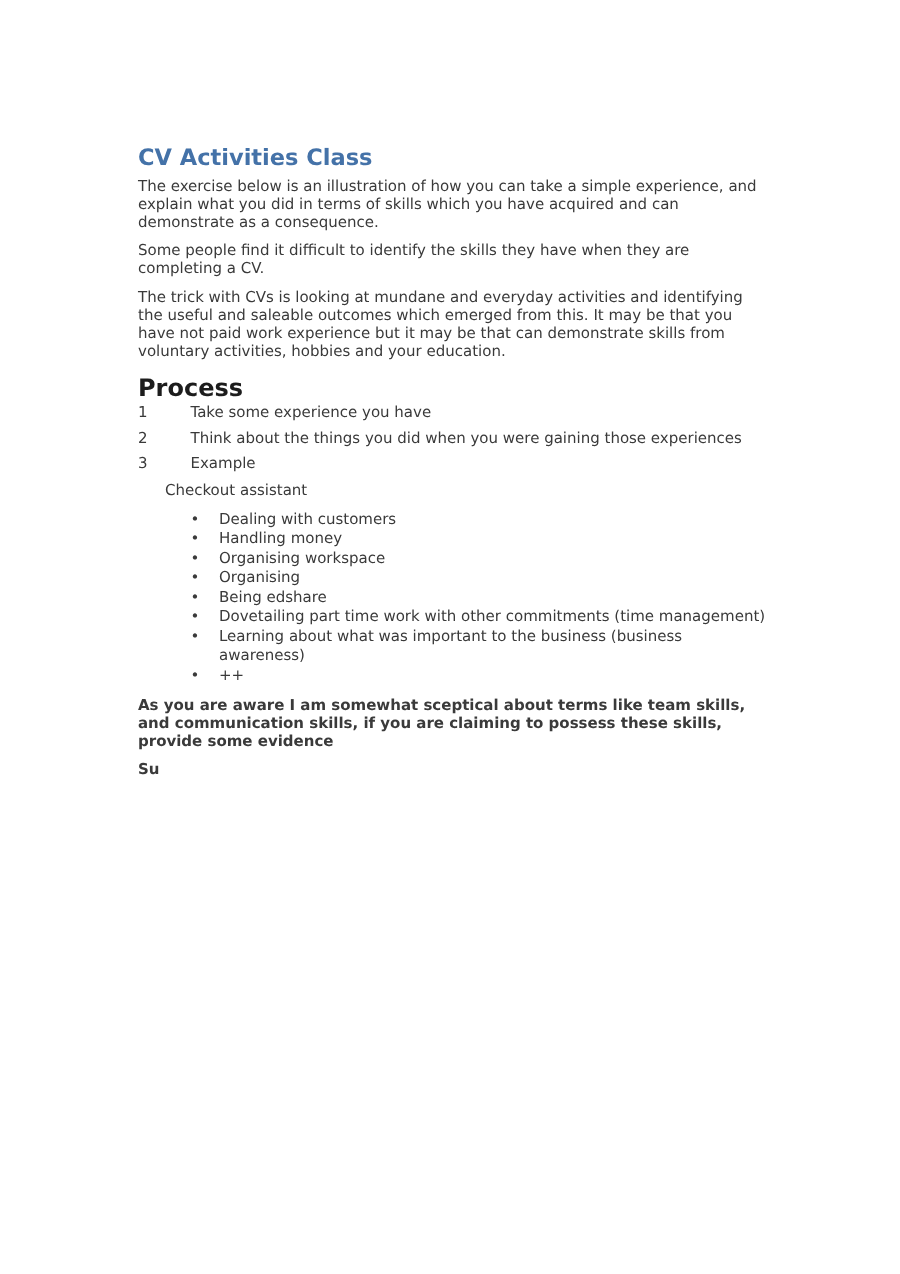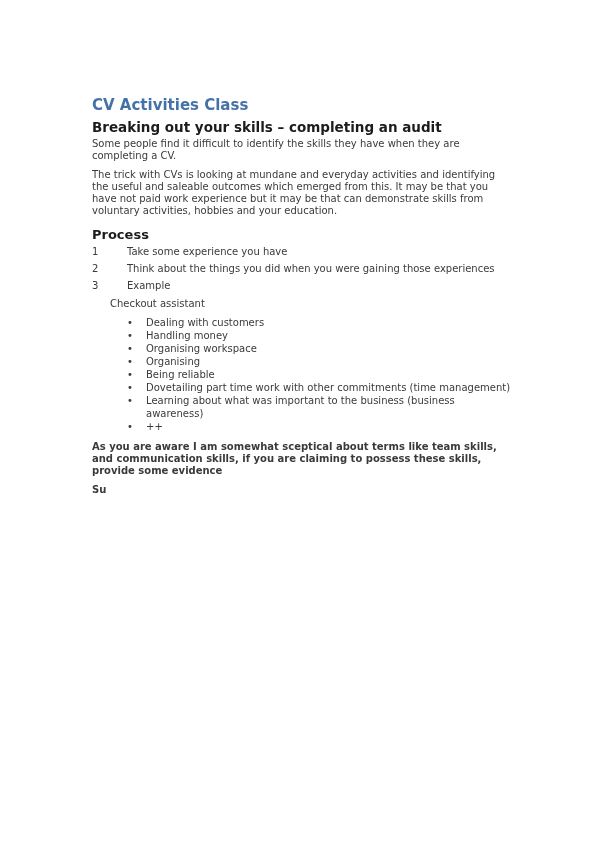--- a/index.html
+++ b/index.html
@@ -33,21 +33,21 @@
   .section-heading {
     color: #1c1c1c;
     font-size: 13.5px;
     line-height: 16px;
     font-weight: bold;
     margin-top: 4px;
     margin-bottom: 3px;
   }
   .sub-heading {
     color: #1c1c1c;
-    font-size: 13px;
+    font-size: 16px;
     line-height: 13px;
     font-weight: bold;
     margin-top: 11px;
     margin-bottom: 5px;
   }
   .step-row {
     display: flex;
     margin-bottom: 5px;
   }
   .step-number {
@@ -79,22 +79,22 @@
   .closing { margin-top: 6px; }
   .signature { margin-top: 0; }
 </style>
 </head>
 <body>
 
 <div class="doc">
 
   <h1 class="doc-title">CV Activities Class</h1>
 
+  <p class="para">The exercise below is an illustration of how you can take a simple experience, and explain what you did in terms of skills which you have acquired and can demonstrate as a consequence.</p>
 
-  <h2 class="section-heading">Breaking out your skills – completing an audit</h2>
 
   <p class="para">Some people find it difficult to identify the skills they have when they are completing a CV.</p>
   <p class="para">The trick with CVs is looking at mundane and everyday activities and identifying the useful and saleable outcomes which emerged from this. It may be that you have not paid work experience but it may be that can demonstrate skills from voluntary activities, hobbies and your education.</p>
 
   <h3 class="sub-heading">Process</h3>
 
   <div class="steps">
     <div class="step-row">
       <span class="step-number">1</span>
       <span class="step-text">Take some experience you have</span>
@@ -123,21 +123,21 @@
     <div class="bullet-row">
       <span class="bullet-marker">•</span>
       <span class="bullet-text">Organising workspace</span>
     </div>
     <div class="bullet-row">
       <span class="bullet-marker">•</span>
       <span class="bullet-text">Organising</span>
     </div>
     <div class="bullet-row">
       <span class="bullet-marker">•</span>
-      <span class="bullet-text">Being reliable</span>
+      <span class="bullet-text">Being edshare</span>
     </div>
     <div class="bullet-row">
       <span class="bullet-marker">•</span>
       <span class="bullet-text">Dovetailing part time work with other commitments (time management)</span>
     </div>
     <div class="bullet-row">
       <span class="bullet-marker">•</span>
       <span class="bullet-text">Learning about what was important to the business (business awareness)</span>
     </div>
     <div class="bullet-row">

